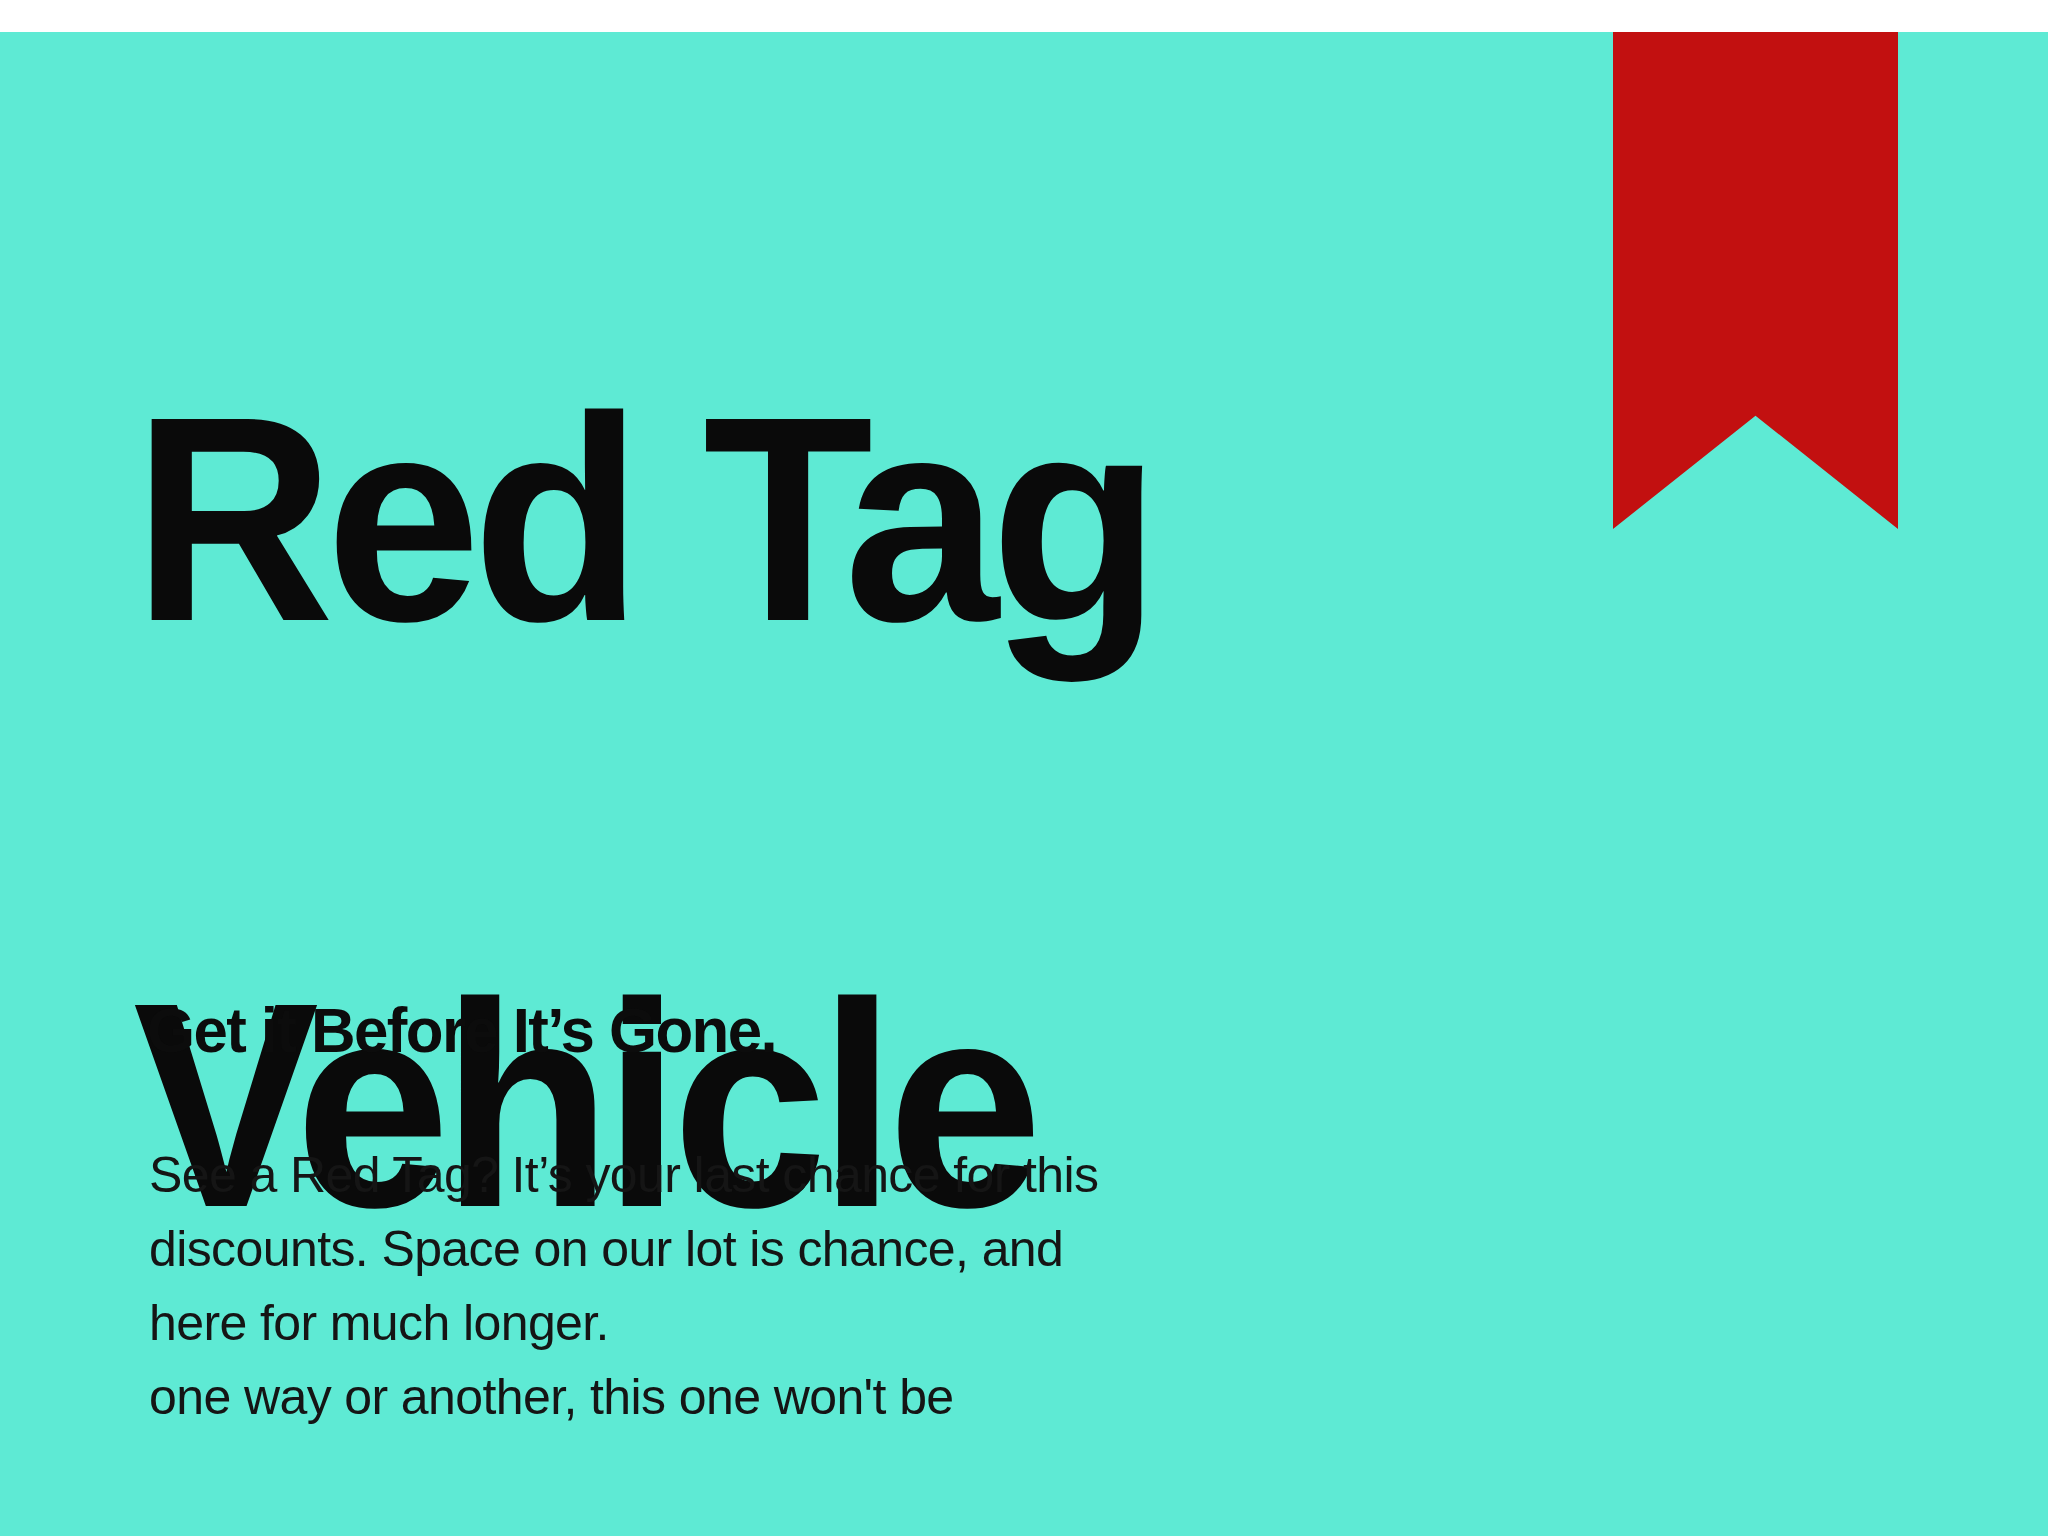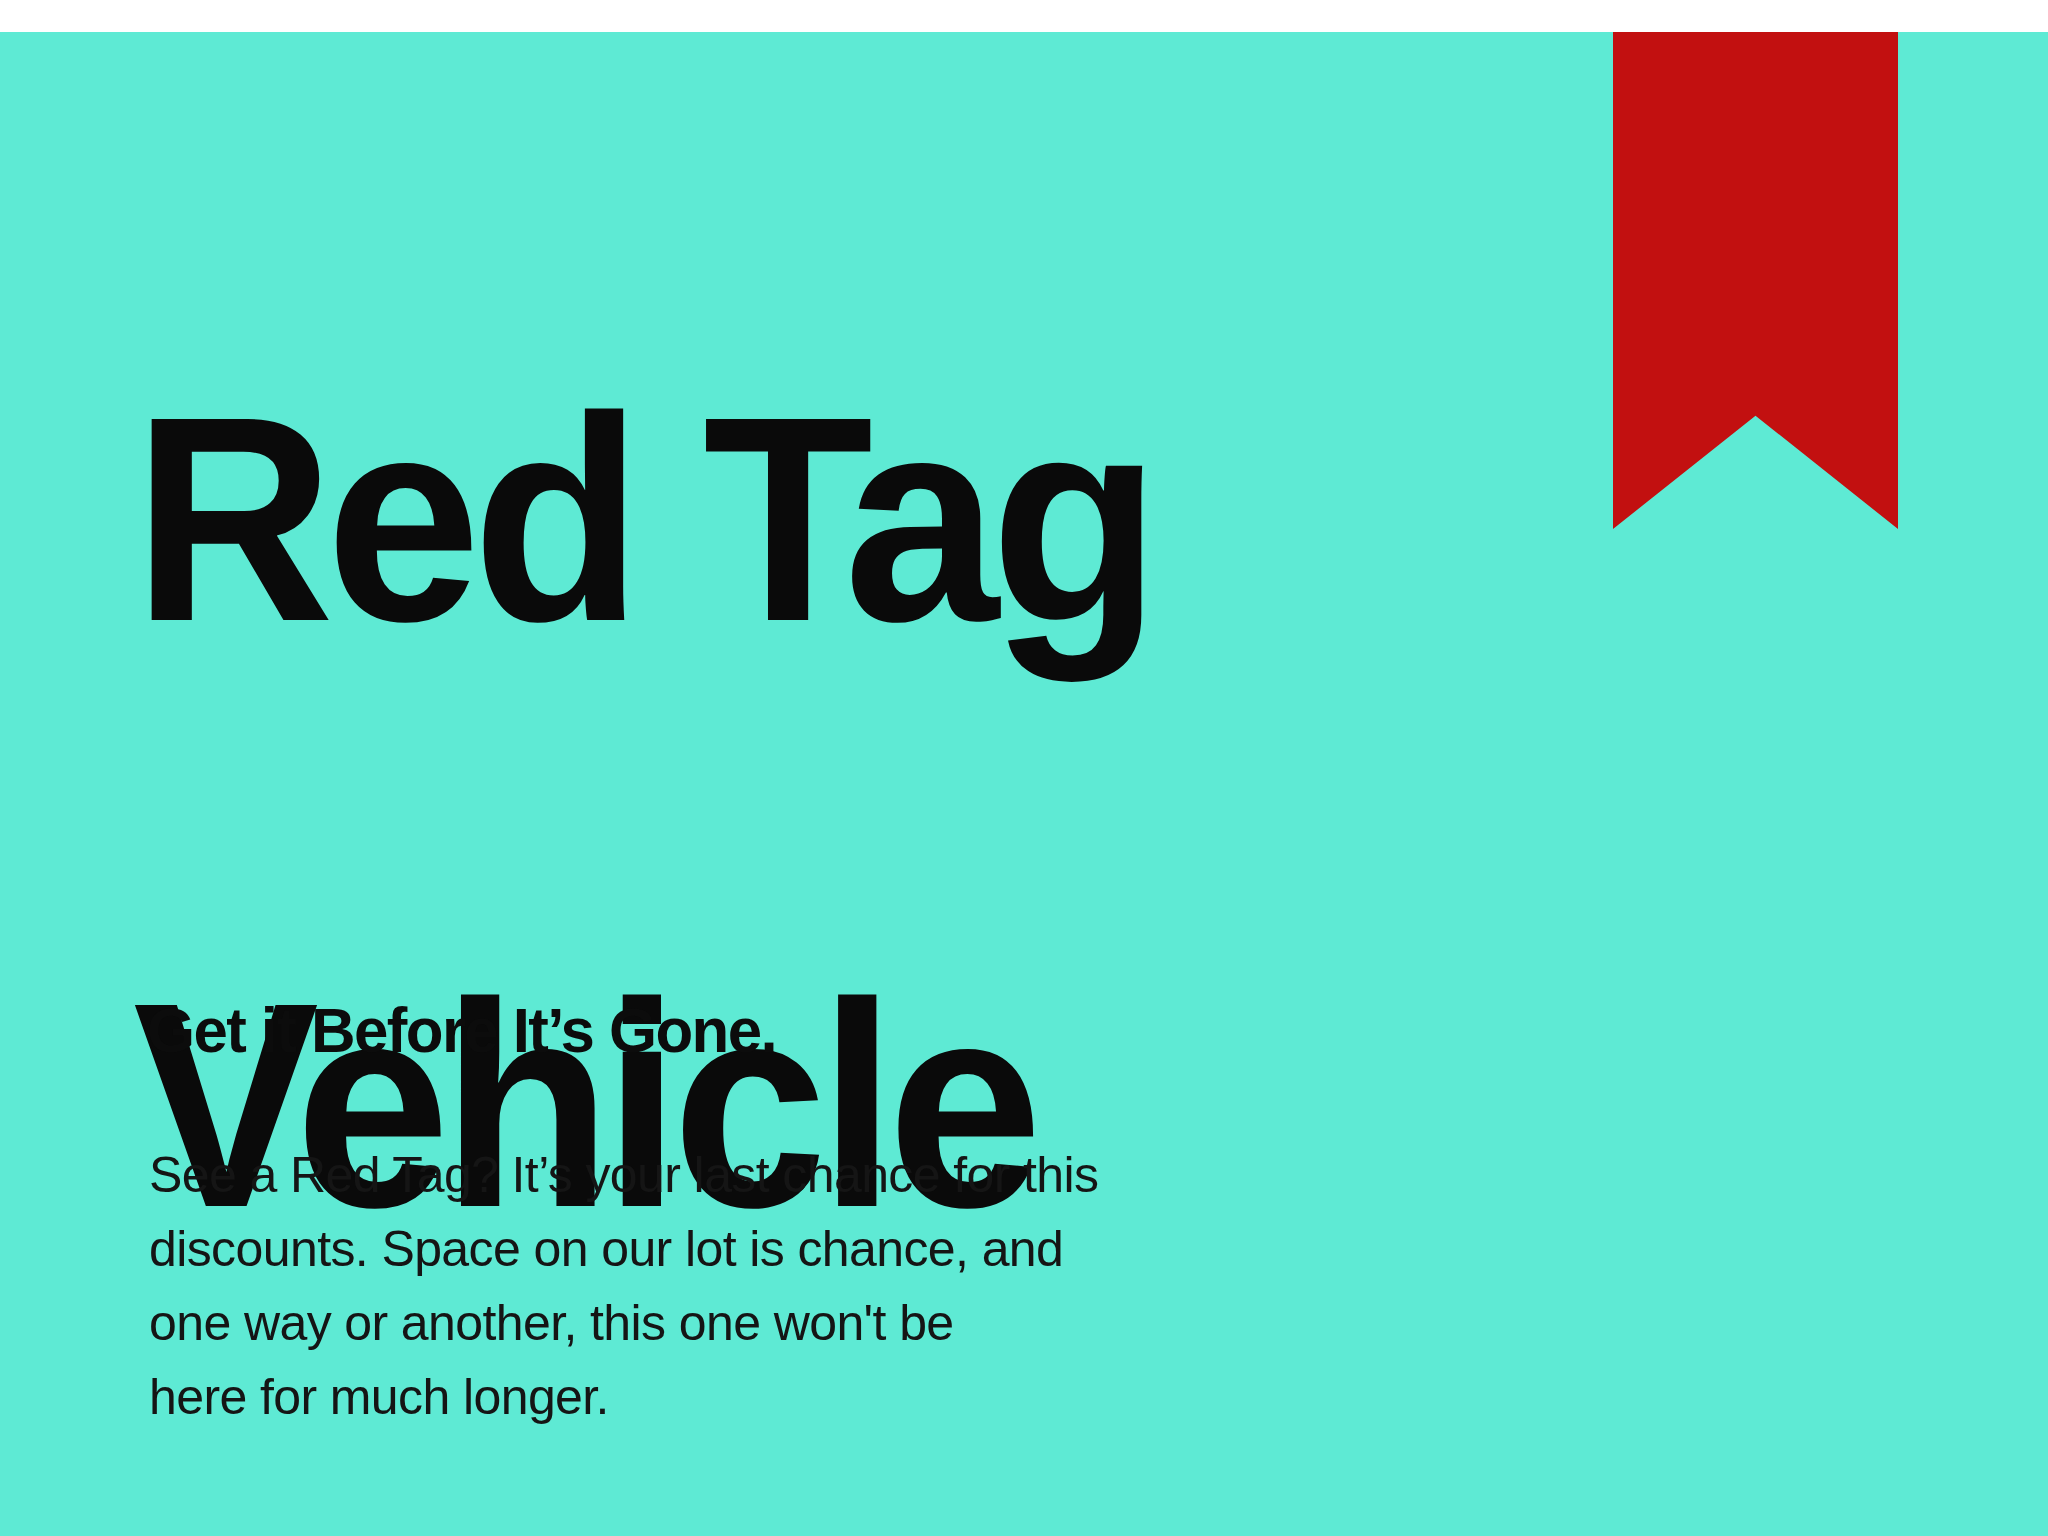--- a/index.html
+++ b/index.html
@@ -106,18 +106,18 @@
     <h1 class="headline">
       <span class="hl-line">Red Tag</span>
       <span class="hl-line">Vehicle</span>
     </h1>
 
     <h2 class="subhead">Get it Before It’s Gone.</h2>
 
     <p class="body-copy">
       <span class="bc-line">See a Red Tag? It’s your last chance for this</span>
       <span class="bc-line">discounts. Space on our lot is chance, and</span>
+      <span class="bc-line">here for much longer.</span>
       <span class="bc-line">one way or another, this one won't be</span>
-      <span class="bc-line">here for much longer.</span>
     </p>
 
   </div>
 </div>
 
 </body></html>

